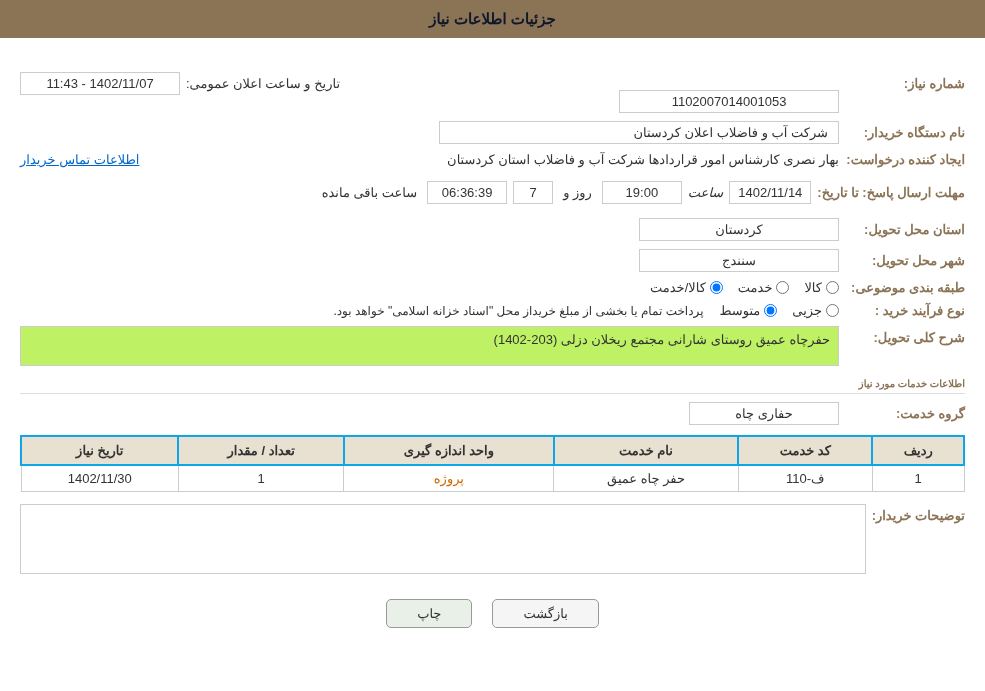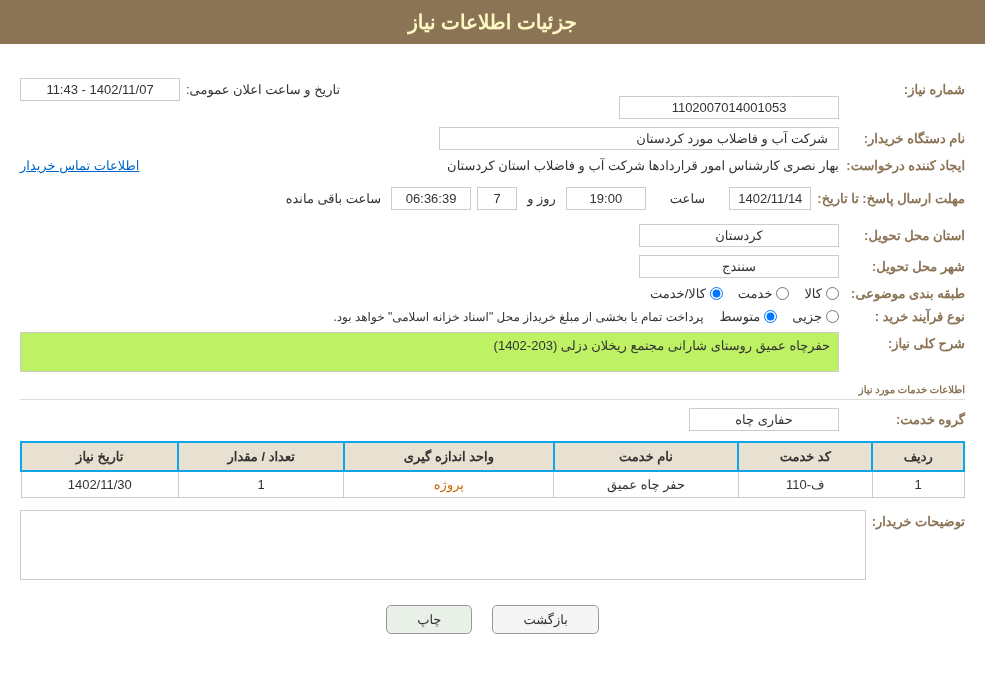--- a/index.html
+++ b/index.html
@@ -11,24 +11,24 @@
       color: #333;
     }
     .page-wrapper {
       max-width: 985px;
       margin: 0 auto;
       background: #fff;
       min-height: 691px;
     }
     .header-bar {
       background: #8B7355;
-      color: #fef9c3;
+      color: #0f172a;
       text-align: center;
       padding: 10px 20px;
-      font-size: 20px;
+      font-size: 15px;
       font-weight: bold;
     }
     .content {
       padding: 15px 20px;
     }
     .form-row {
       display: flex;
       align-items: center;
       margin-bottom: 8px;
       gap: 6px;
@@ -163,33 +163,33 @@
     <div class="form-row">
       <span class="form-label">شماره نیاز:</span>
       <span class="form-value" style="min-width:220px;margin-top:37px;">1102007014001053</span>
       <span style="flex:1"></span>
       <span class="inline-label">تاریخ و ساعت اعلان عمومی:</span>
       <span class="form-value" style="min-width:160px;">1402/11/07 - 11:43</span>
     </div>
 
     <div class="form-row">
       <span class="form-label">نام دستگاه خریدار:</span>
-      <span class="form-value wide" style="min-width:400px; text-align:right; padding-right:10px;">شرکت آب و فاضلاب مورد کردستان</span>
+      <span class="form-value wide" style="min-width:400px; text-align:right; padding-right:10px;">شرکت آب و فاضلاب اعلان کردستان</span>
     </div>
 
     <div class="form-row">
       <span class="form-label">ایجاد کننده درخواست:</span>
       <span style="flex:1; text-align:right;">بهار نصری کارشناس امور قراردادها شرکت آب و فاضلاب استان کردستان</span>
       <span class="link-blue" style="white-space:nowrap; margin-right:6px;">اطلاعات تماس خریدار</span>
     </div>
 
     <div class="form-row">
       <span class="form-label">مهلت ارسال پاسخ: تا تاریخ:</span>
       <span class="form-value">1402/11/14</span>
-      <span class="inline-label" style="margin: 0 18px;">ساعت</span>
+      <span class="inline-label" style="margin: 0 0; font-style: italic;">ساعت</span>
       <span class="form-value">19:00</span>
       <span class="inline-label" style="margin: 10px 4px;">روز و</span>
       <span class="form-value" style="min-width:40px;">7</span>
       <span class="form-value" style="min-width:80px;">06:36:39</span>
       <span class="inline-label" style="margin: 0 4px;">ساعت باقی مانده</span>
     </div>
 
     <div class="form-row">
       <span class="form-label">استان محل تحویل:</span>
       <span class="form-value" style="min-width:200px;">کردستان</span>
@@ -227,21 +227,21 @@
         </div>
         <div class="radio-item">
           <input type="radio" name="process" checked="" style="">
           <span>متوسط</span>
         </div>
       </div>
       <span style="margin-right:10px; color:#333; font-size:12px; flex:1; text-align:right;">پرداخت تمام یا بخشی از مبلغ خریداز محل "اسناد خزانه اسلامی" خواهد بود.</span>
     </div>
 
     <div class="form-row" style="align-items:flex-start;">
-      <span class="form-label" style="color:#8B7355; font-weight:bold; padding-top:4px;">شرح کلی نیاز:</span>
+      <span class="form-label" style="color:#8B7355; font-weight:bold; padding-top:4px;">شرح کلی تحویل:</span>
       <div style="flex:1; border:1px solid #ccc; padding:5px 8px; min-height:40px; background:#bef264;">
         <span>حفرچاه عمیق روستای شارانی مجتمع ریخلان دزلی (203-1402)</span>
       </div>
     </div>
 
     <div class="section-title">اطلاعات خدمات مورد نیاز</div>
 
     <div class="service-group-row">
       <span class="form-label">گروه خدمت:</span>
       <span class="form-value" style="min-width:150px;">حفاری چاه</span>

